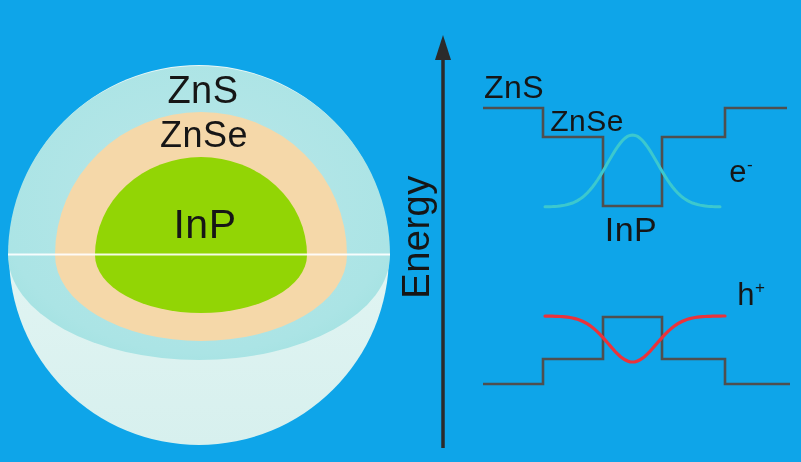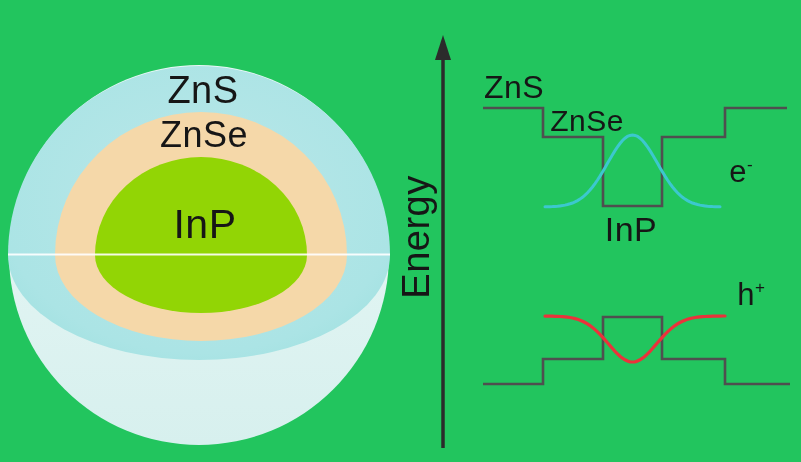--- a/index.html
+++ b/index.html
@@ -1,19 +1,19 @@
 <!DOCTYPE html>
 <html><head>
 <meta charset="utf-8">
 <style>
   html,body{margin:0;padding:0;background:#ffffff;}
   .canvas{
     position:relative;
     width:801px;height:462px;
-    background:#22c55e;
+    background:#0ea5e9;
     overflow:hidden;
     font-family:"Liberation Sans", sans-serif;
   }
   .canvas svg{position:absolute;inset:0;}
   .lbl{
     position:absolute;
     transform:translate(-50%,-50%);
     color:#161616;
     white-space:nowrap;
     line-height:1;

